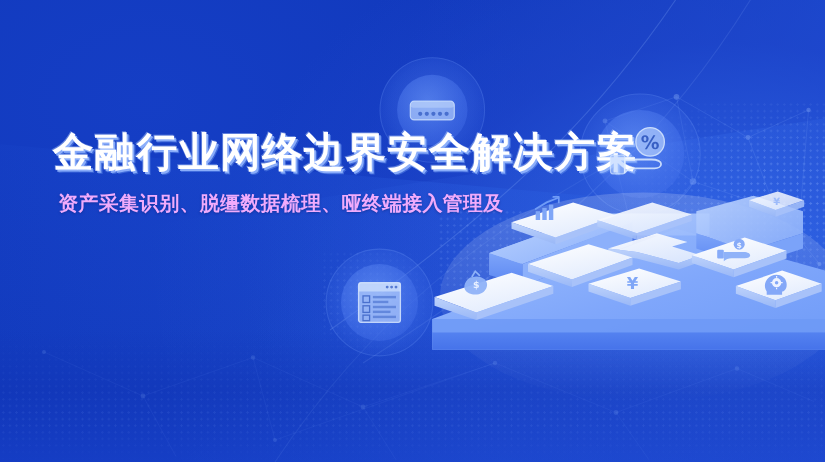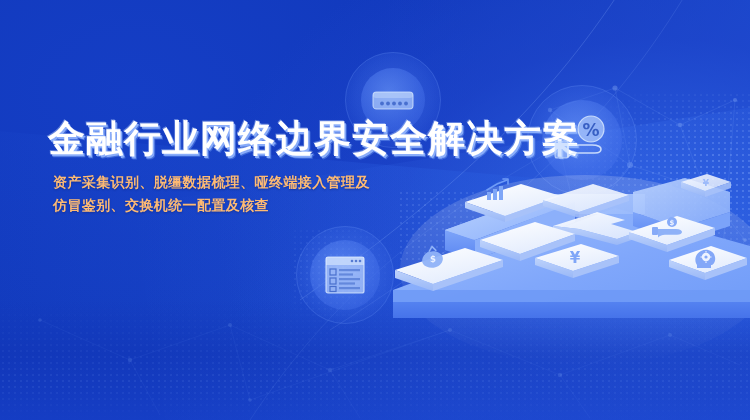--- a/index.html
+++ b/index.html
@@ -103,24 +103,24 @@
     color: #ffffff;
     line-height: 1.12;
     white-space: nowrap;
     text-shadow:
        1.6px 1.6px 0 rgba(150,185,255,0.85),
        2.6px 2.6px 0 rgba(110,155,245,0.45),
       -0.8px -0.8px 0 rgba(205,225,255,0.40);
   }
   .subtitle {
     margin: 12px 0 0 5px;
-    font-size: 14px;
+    font-size: 18px;
     line-height: 1.62;
     font-weight: bold;
-    color: #fdba74;
+    color: #f0abfc;
     letter-spacing: .4px;
     text-shadow: 0 1px 2px rgba(8,30,110,0.45);
   }
   .subtitle span { display: block; }
 </style>
 </head>
 <body>
 
 <div id="banner">
 
@@ -379,17 +379,16 @@
       <path d="M296 32 L296 38 L320 47 L320 41 Z" fill="url(#gTileSide)" opacity="0.85"></path>
       <path d="M320 41 L320 47 L346 38 L346 32 Z" fill="#a8c2f9" opacity="0.85"></path>
       <text x="321" y="36" font-size="9" font-weight="bold" text-anchor="middle" fill="#9dbbfa" font-family="'DejaVu Sans', sans-serif">¥</text>
     </g>
   </svg>
 
   <div class="textblock">
     <h1 class="title">金融行业网络边界安全解决方案</h1>
     <p class="subtitle">
       <span>资产采集识别、脱缰数据梳理、哑终端接入管理及</span>
-      <span>仿冒鉴别、交换机统一配置及核查</span>
     </p>
   </div>
 
 </div>
 
 </body></html>

